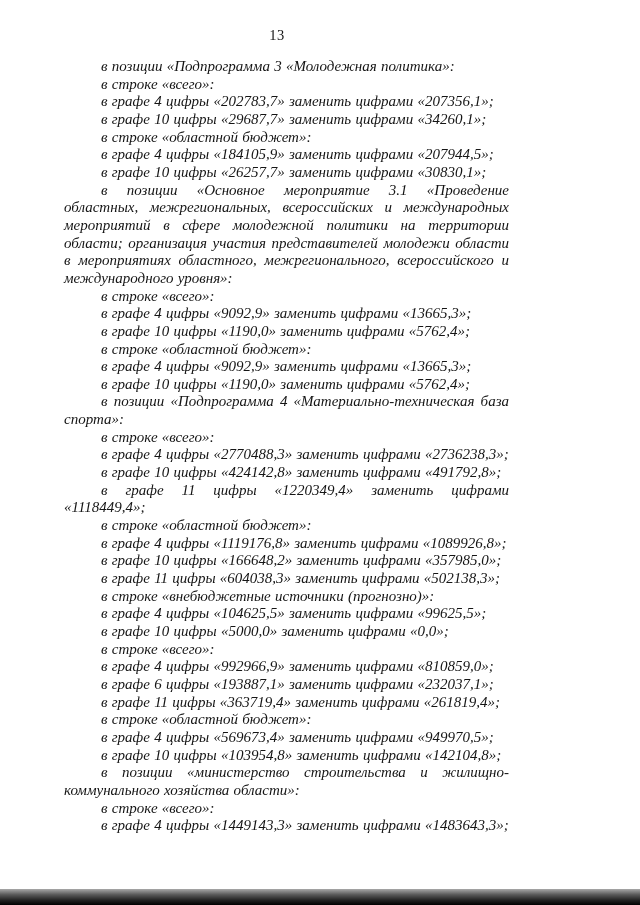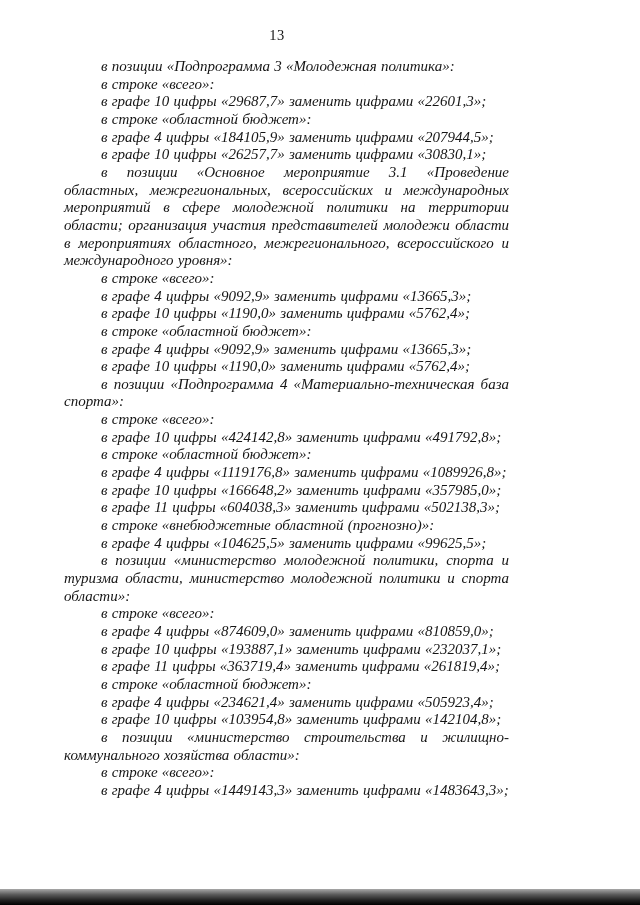--- a/index.html
+++ b/index.html
@@ -50,47 +50,50 @@
 </style>
 </head>
 <body>
 
 <div class="page">
   <div class="page-number">13</div>
 
   <div class="content">
       <p class="para">в позиции «Подпрограмма 3 «Молодежная политика»:</p>
       <p class="para">в строке «всего»:</p>
-      <p class="para">в графе 10 цифры «29687,7» заменить цифрами «22601,3»;</p>
+      <p class="para">в графе 4 цифры «202783,7» заменить цифрами «207356,1»;</p>
+      <p class="para">в графе 10 цифры «29687,7» заменить цифрами «34260,1»;</p>
       <p class="para">в строке «областной бюджет»:</p>
       <p class="para">в графе 4 цифры «184105,9» заменить цифрами «207944,5»;</p>
       <p class="para">в графе 10 цифры «26257,7» заменить цифрами «30830,1»;</p>
       <p class="para">в позиции «Основное мероприятие 3.1 «Проведение областных, межрегиональных, всероссийских и международных мероприятий в сфере молодежной политики на территории области; организация участия представителей молодежи области в мероприятиях областного, межрегионального, всероссийского и международного уровня»:</p>
       <p class="para">в строке «всего»:</p>
       <p class="para">в графе 4 цифры «9092,9» заменить цифрами «13665,3»;</p>
       <p class="para">в графе 10 цифры «1190,0» заменить цифрами «5762,4»;</p>
       <p class="para">в строке «областной бюджет»:</p>
       <p class="para">в графе 4 цифры «9092,9» заменить цифрами «13665,3»;</p>
       <p class="para">в графе 10 цифры «1190,0» заменить цифрами «5762,4»;</p>
       <p class="para">в позиции «Подпрограмма 4 «Материально-техническая база спорта»:</p>
       <p class="para">в строке «всего»:</p>
+      <p class="para">в графе 4 цифры «2770488,3» заменить цифрами «2736238,3»;</p>
       <p class="para">в графе 10 цифры «424142,8» заменить цифрами «491792,8»;</p>
+      <p class="para">в графе 11 цифры «1220349,4» заменить цифрами «1118449,4»;</p>
       <p class="para">в строке «областной бюджет»:</p>
       <p class="para">в графе 4 цифры «1119176,8» заменить цифрами «1089926,8»;</p>
       <p class="para">в графе 10 цифры «166648,2» заменить цифрами «357985,0»;</p>
       <p class="para">в графе 11 цифры «604038,3» заменить цифрами «502138,3»;</p>
-      <p class="para">в строке «внебюджетные областной (прогнозно)»:</p>
+      <p class="para">в строке «внебюджетные источники (прогнозно)»:</p>
       <p class="para">в графе 4 цифры «104625,5» заменить цифрами «99625,5»;</p>
-      <p class="para">в позиции «министерство молодежной политики, спорта и туризма области, министерство молодежной политики и спорта области»:</p>
+      <p class="para">в графе 10 цифры «5000,0» заменить цифрами «0,0»;</p>
       <p class="para">в строке «всего»:</p>
-      <p class="para">в графе 4 цифры «874609,0» заменить цифрами «810859,0»;</p>
-      <p class="para">в графе 10 цифры «193887,1» заменить цифрами «232037,1»;</p>
+      <p class="para">в графе 4 цифры «992966,9» заменить цифрами «810859,0»;</p>
+      <p class="para">в графе 6 цифры «193887,1» заменить цифрами «232037,1»;</p>
       <p class="para">в графе 11 цифры «363719,4» заменить цифрами «261819,4»;</p>
       <p class="para">в строке «областной бюджет»:</p>
-      <p class="para">в графе 4 цифры «234621,4» заменить цифрами «505923,4»;</p>
+      <p class="para">в графе 4 цифры «569673,4» заменить цифрами «949970,5»;</p>
       <p class="para">в графе 10 цифры «103954,8» заменить цифрами «142104,8»;</p>
       <p class="para">в позиции «министерство строительства и жилищно-коммунального хозяйства области»:</p>
       <p class="para">в строке «всего»:</p>
       <p class="para">в графе 4 цифры «1449143,3» заменить цифрами «1483643,3»;</p>
     </div>
 
   <div class="scan-edge"></div>
 </div>
 
 </body></html>

